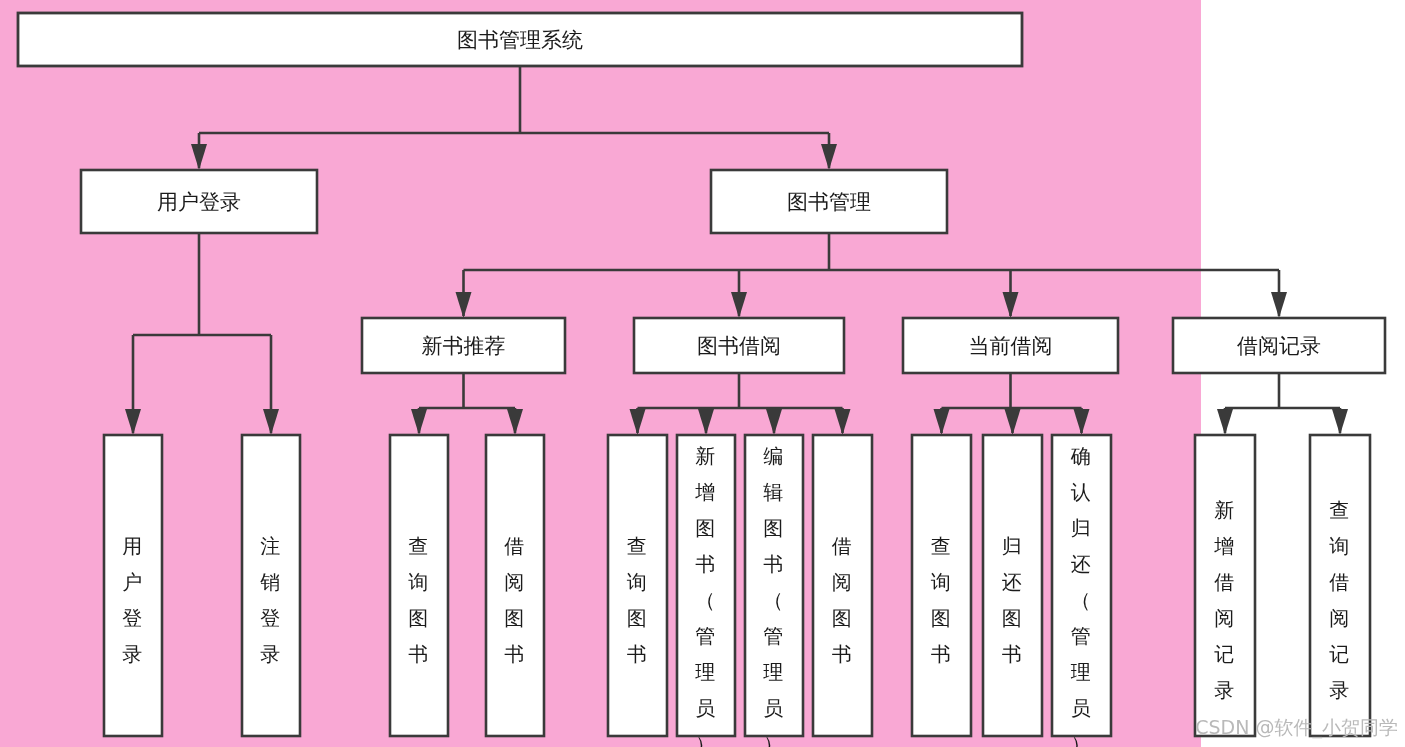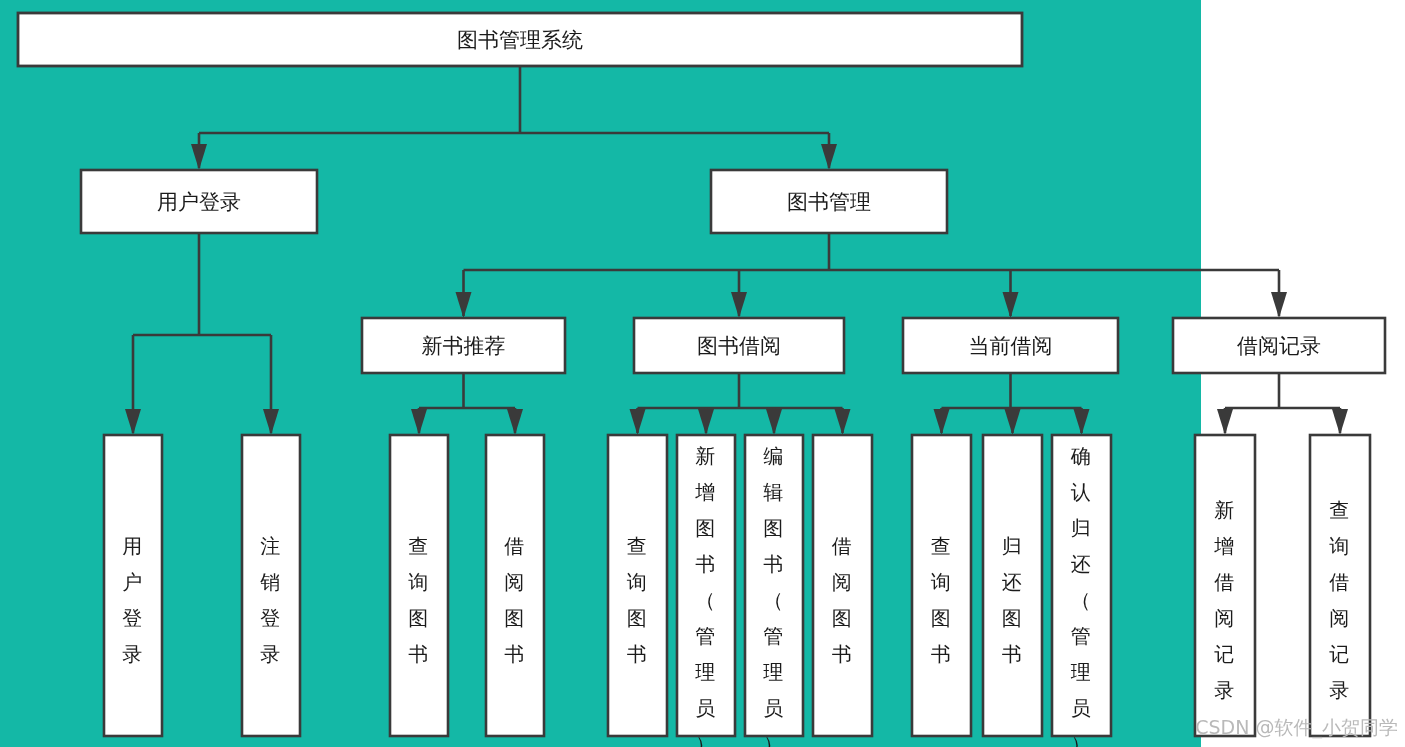--- a/index.html
+++ b/index.html
@@ -11,21 +11,21 @@
   body {
     width: 1405px;
     height: 747px;
     overflow: hidden;
     font-family: "DejaVu Sans", "Liberation Sans", sans-serif;
   }
   #diagram-root {
     position: relative;
     width: 1201px;
     height: 747px;
-    background: #14b8a6;
+    background: #f9a8d4;
   }
   svg.diagram-canvas {
     position: absolute;
     left: 0;
     top: 0;
     width: 1405px;
     height: 747px;
     display: block;
   }
   .node-box {

